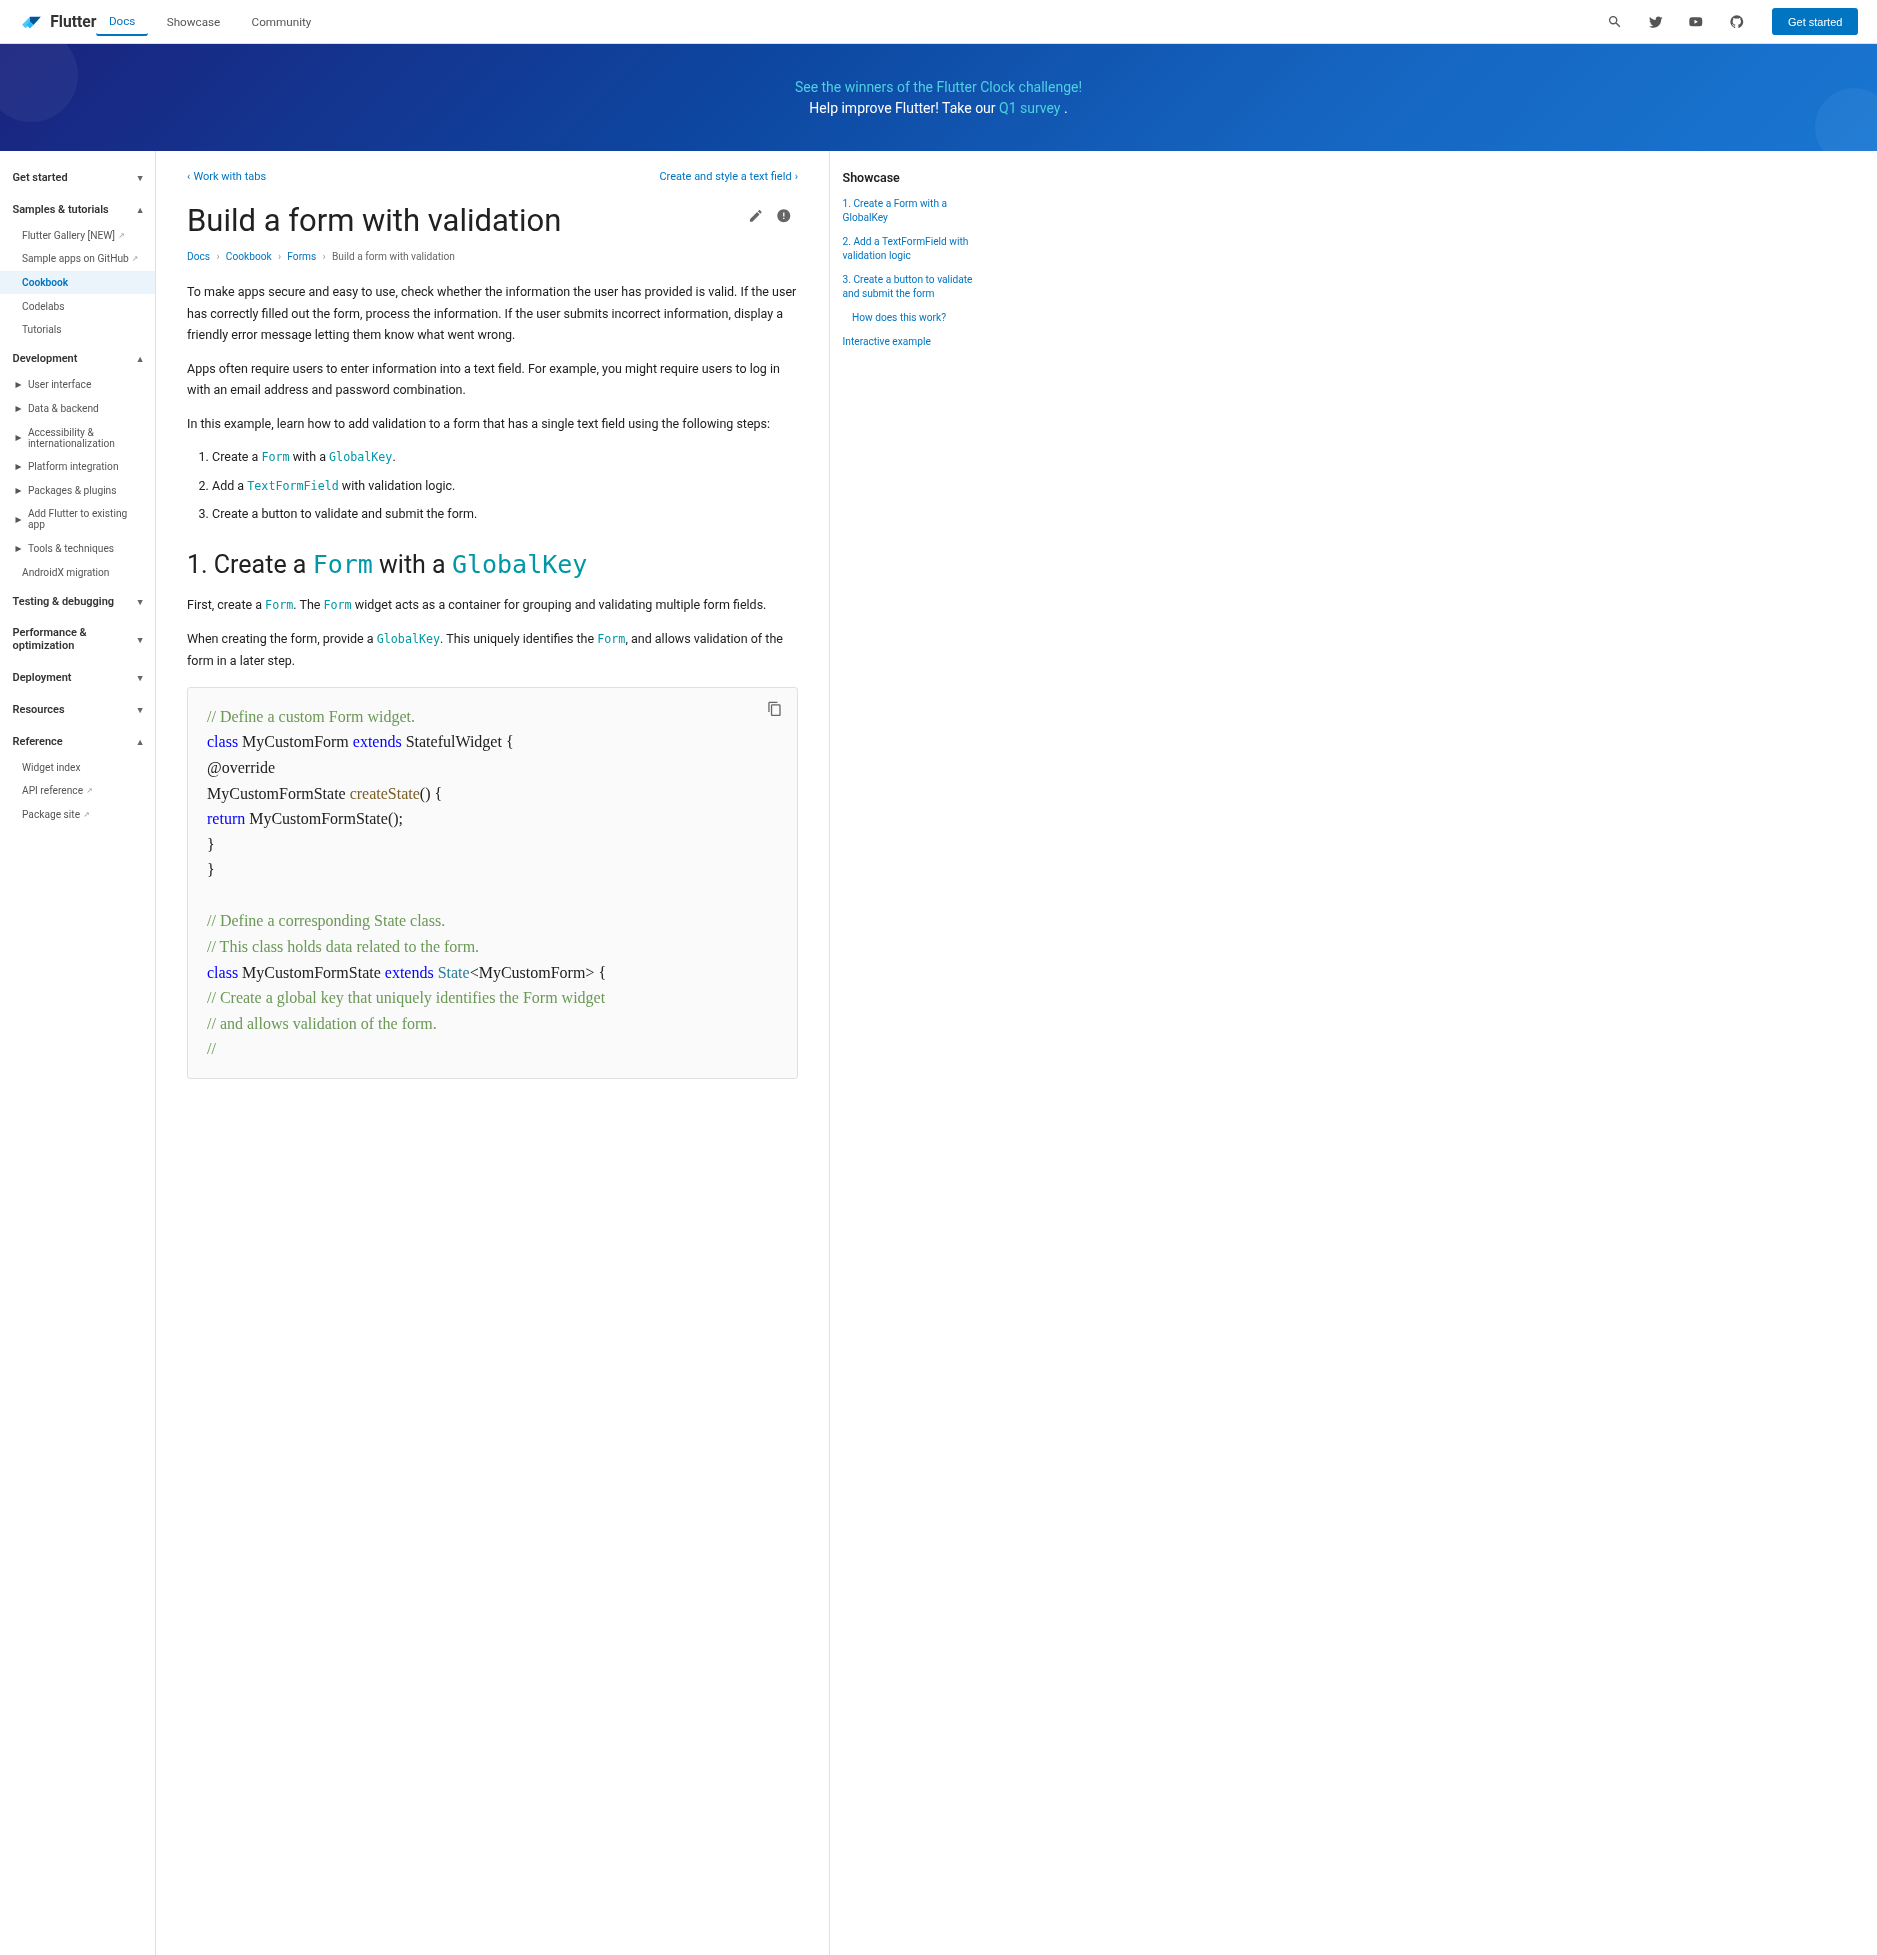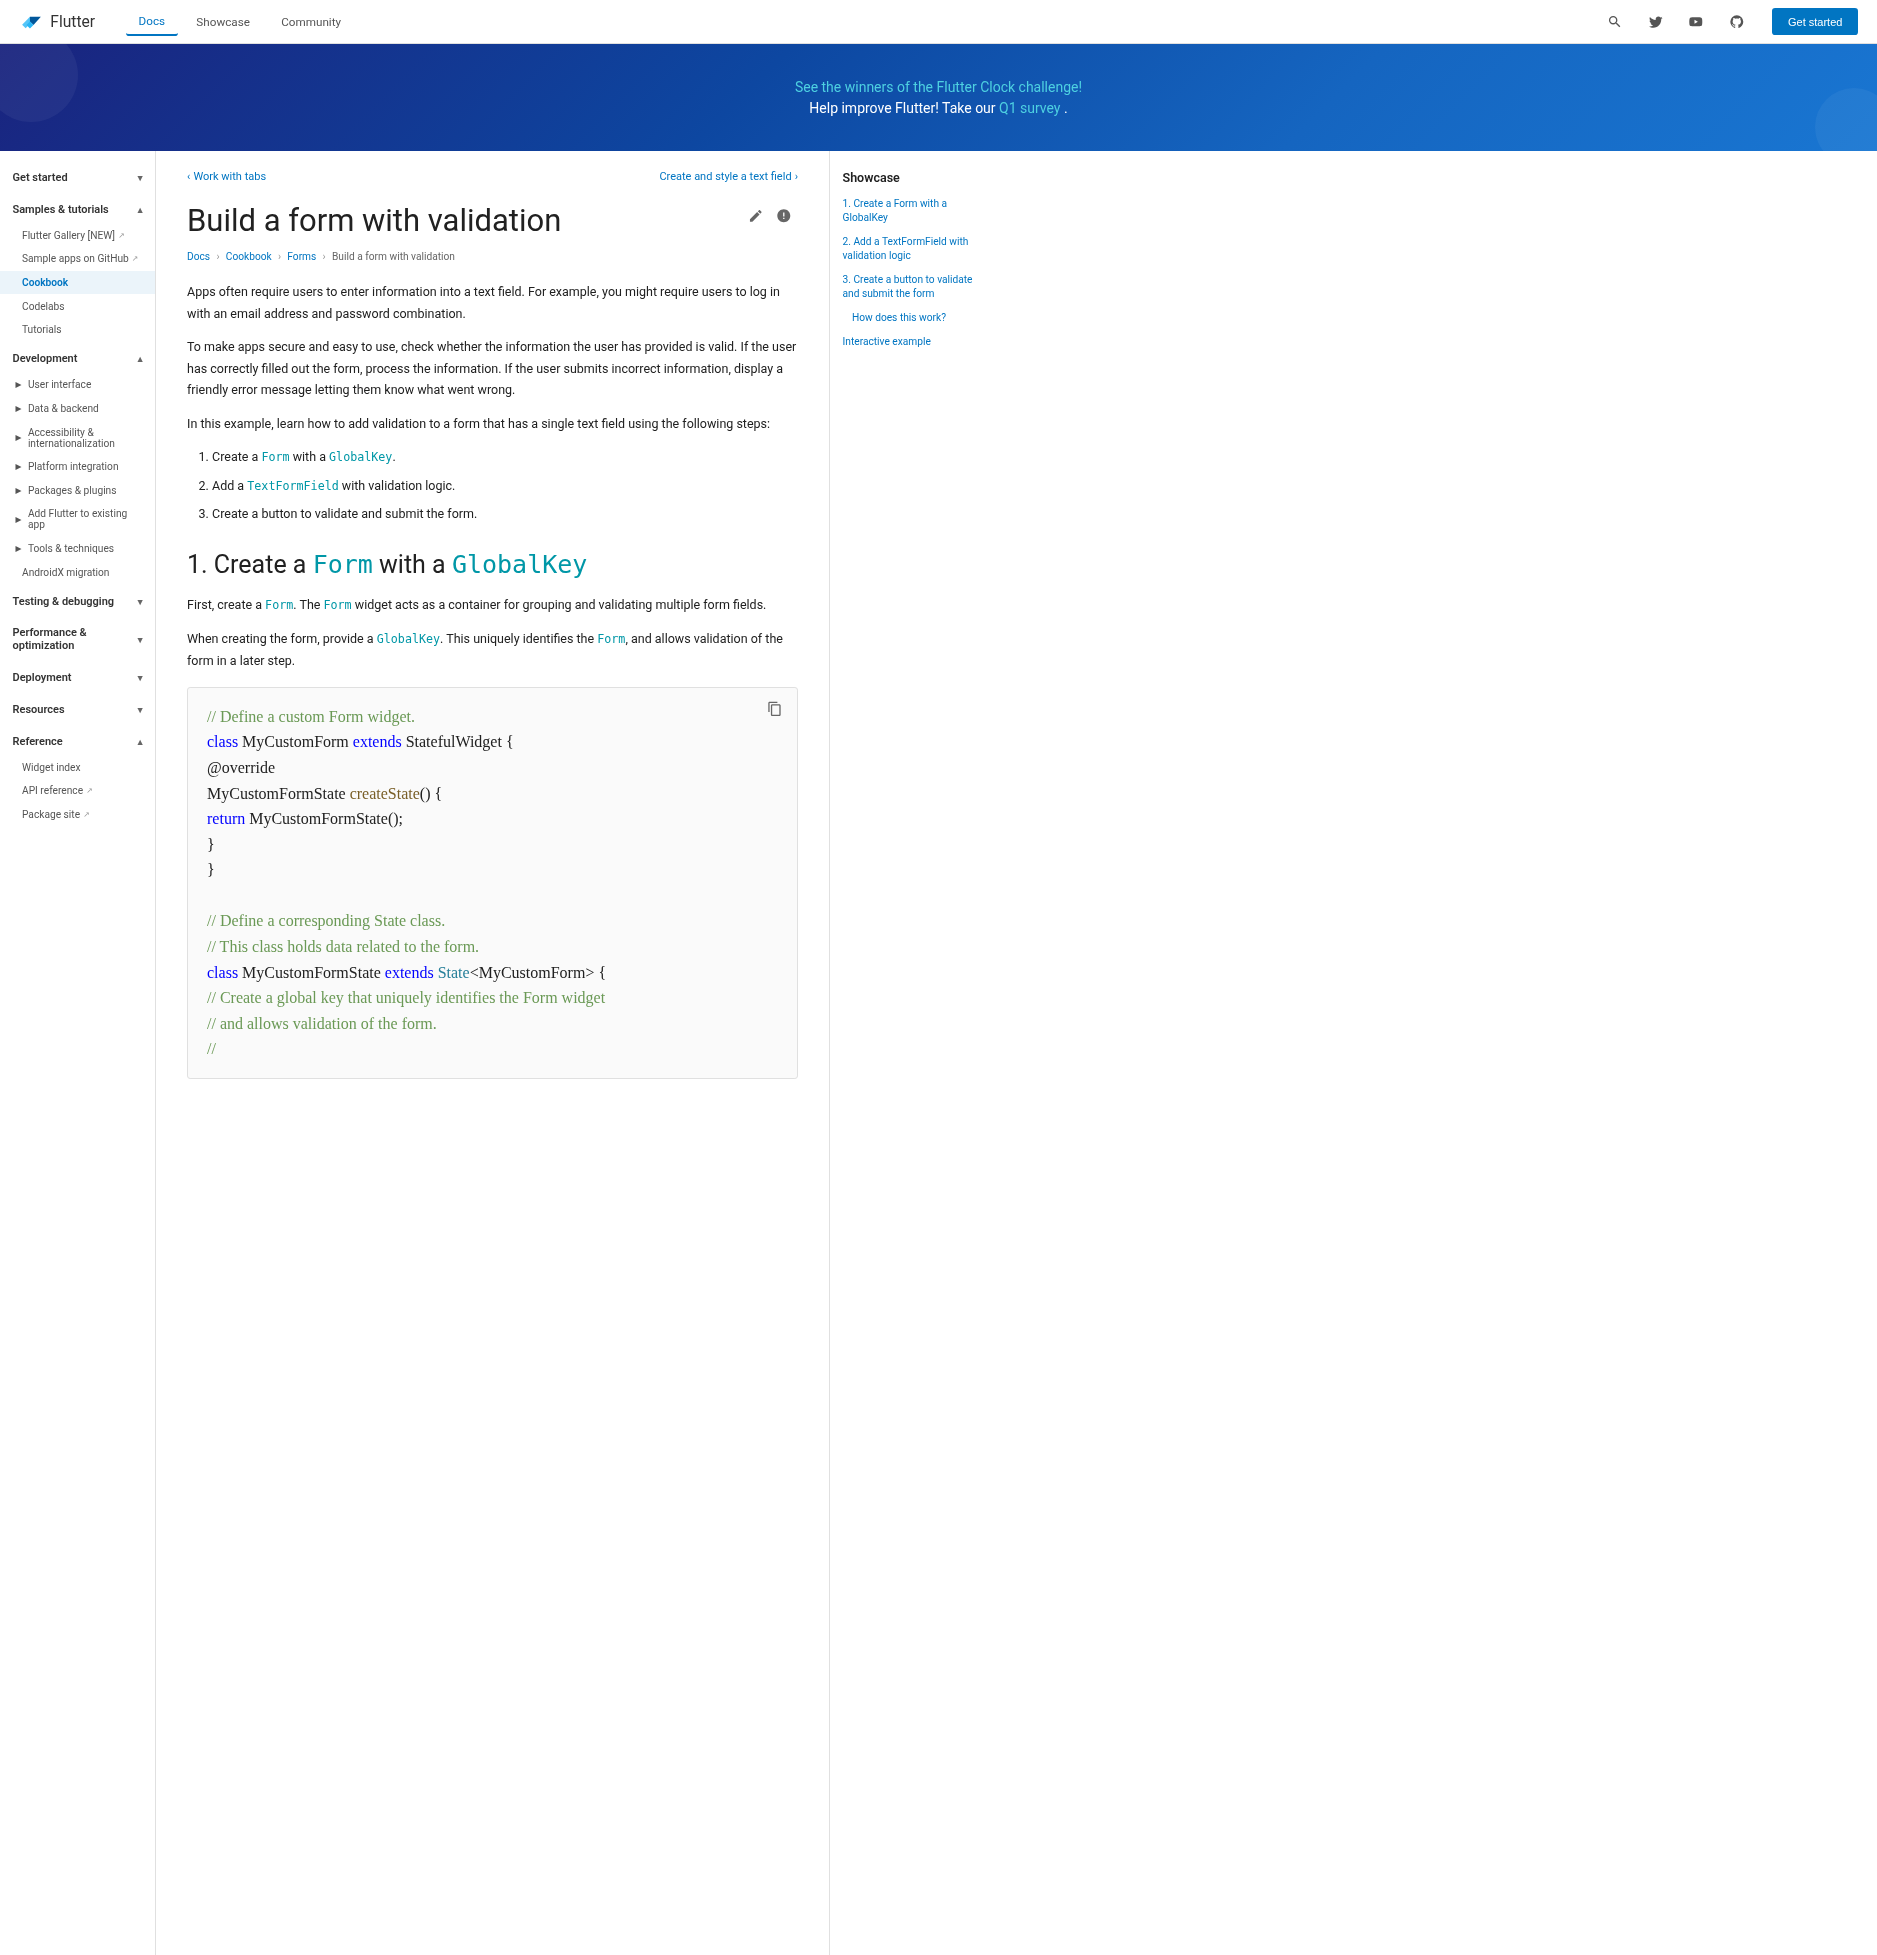--- a/index.html
+++ b/index.html
@@ -15,24 +15,23 @@
       padding: 0 19px;
       position: sticky;
       top: 0;
       z-index: 100;
     }
     .nav-logo {
       display: flex;
       align-items: center;
       gap: 6.3px;
       font-size: 15.6px;
-      font-weight: 400;
+      font-weight: 700;
       color: #333;
       text-decoration: none;
-      margin-right: 31px;
     }
     .flutter-logo {
       width: 25px;
       height: 25px;
     }
     .nav-links {
       display: flex;
       align-items: center;
       gap: 6.3px;
       flex: 1;
@@ -518,22 +517,22 @@
       <a>Docs</a>
       <span class="sep">›</span>
       <a>Cookbook</a>
       <span class="sep">›</span>
       <a>Forms</a>
       <span class="sep">›</span>
       <span>Build a form with validation</span>
     </div>
 
     <div class="content-body">
+      <p>To make apps secure and easy to use, check whether the information the user has provided is valid. If the user has correctly filled out the form, process the information. If the user submits incorrect information, display a friendly error message letting them know what went wrong.</p>
       <p>Apps often require users to enter information into a text field. For example, you might require users to log in with an email address and password combination.</p>
-      <p>To make apps secure and easy to use, check whether the information the user has provided is valid. If the user has correctly filled out the form, process the information. If the user submits incorrect information, display a friendly error message letting them know what went wrong.</p>
       <p>In this example, learn how to add validation to a form that has a single text field using the following steps:</p>
 
       <ol>
         <li>
           Create a <a class="code-link">Form</a> with a <a class="code-link">GlobalKey</a>.
         </li>
         <li>
           Add a <a class="code-link">TextFormField</a> with validation logic.
         </li>
         <li>

